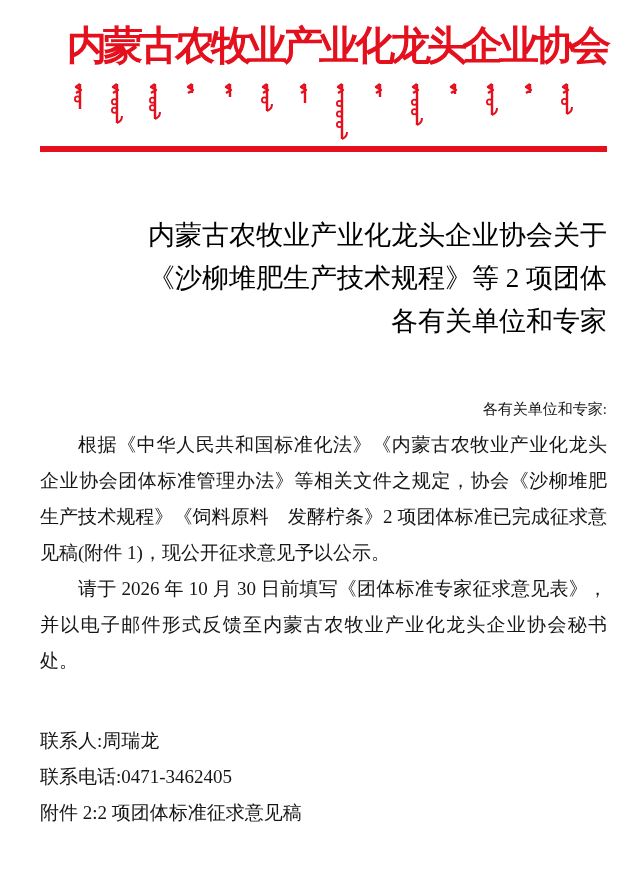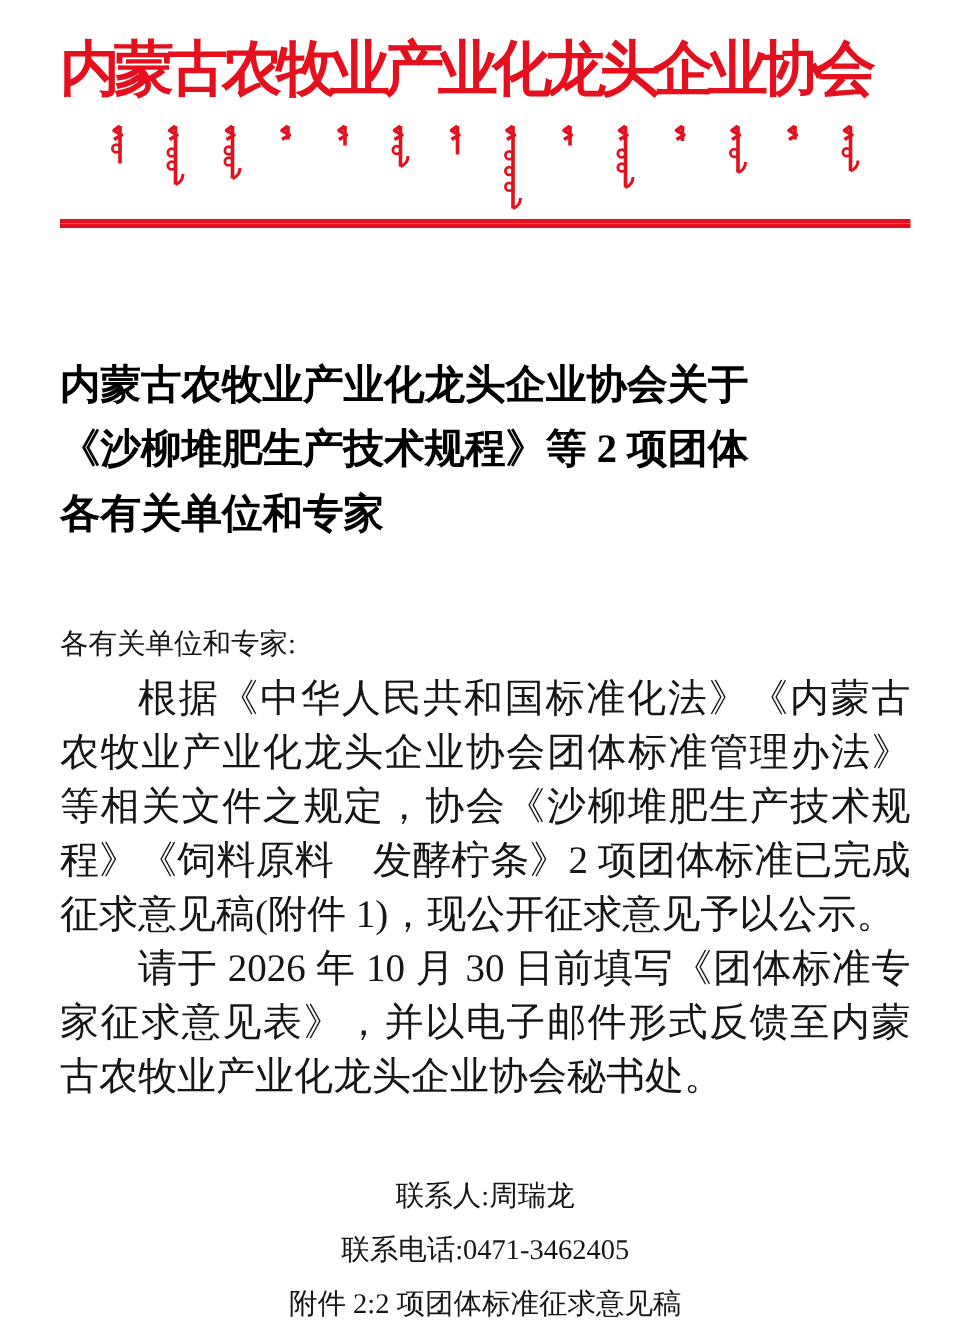--- a/index.html
+++ b/index.html
@@ -10,66 +10,67 @@
     background:#ffffff;
     font-family:"Liberation Serif","DejaVu Serif",serif;
     color:#161616;
     padding:25px 36px 0 40px;
     overflow:hidden;
   }
   .org-name {
     font-size:40px;
     font-weight:700;
     color:var(--brand-red,#e4101e);
-    text-align:left;
+    text-align:right;
     letter-spacing:-4px;
     line-height:1.05;
     white-space:nowrap;
     font-family:"Liberation Serif","DejaVu Serif",serif;
   }
   .mongolian-row {
     display:flex;
     justify-content:space-between;
     align-items:flex-start;
     width:502px;
     height:58px;
     margin:16px auto 0;
   }
   .double-rule {
     margin-top:5px;
     height:2px;
     border-top:3px solid var(--brand-red,#e4101e);
     border-bottom:3px solid var(--brand-red,#e4101e);
   }
   .doc-title {
-    margin-top:83px;
-    text-align:left;
-    font-weight:700;
+    margin-top:62px;
+    text-align:right;
+    font-weight:400;
     font-size:27px;
     line-height:43px;
     color:#000000;
   }
   .salutation {
     margin-top:48px;
-    font-size:19px;
+    font-size:15px;
     line-height:36px;
+    text-align:right;
   }
   .para {
-    font-size:26px;
+    font-size:19px;
     line-height:36px;
     text-indent:2em;
     text-align:justify;
     text-align-last:left;
   }
   .contact-block {
     margin-top:44px;
     font-size:19px;
     line-height:36px;
   }
-  .contact-line { white-space:nowrap;text-align:center; }
+  .contact-line { white-space:nowrap; }
 </style>
 </head>
 <body>
 
 <div class="page">
 
   <header>
     <h1 class="org-name">内蒙古农牧业产业化龙头企业协会</h1>
 
     <div class="mongolian-row" id="mongolian-row">

